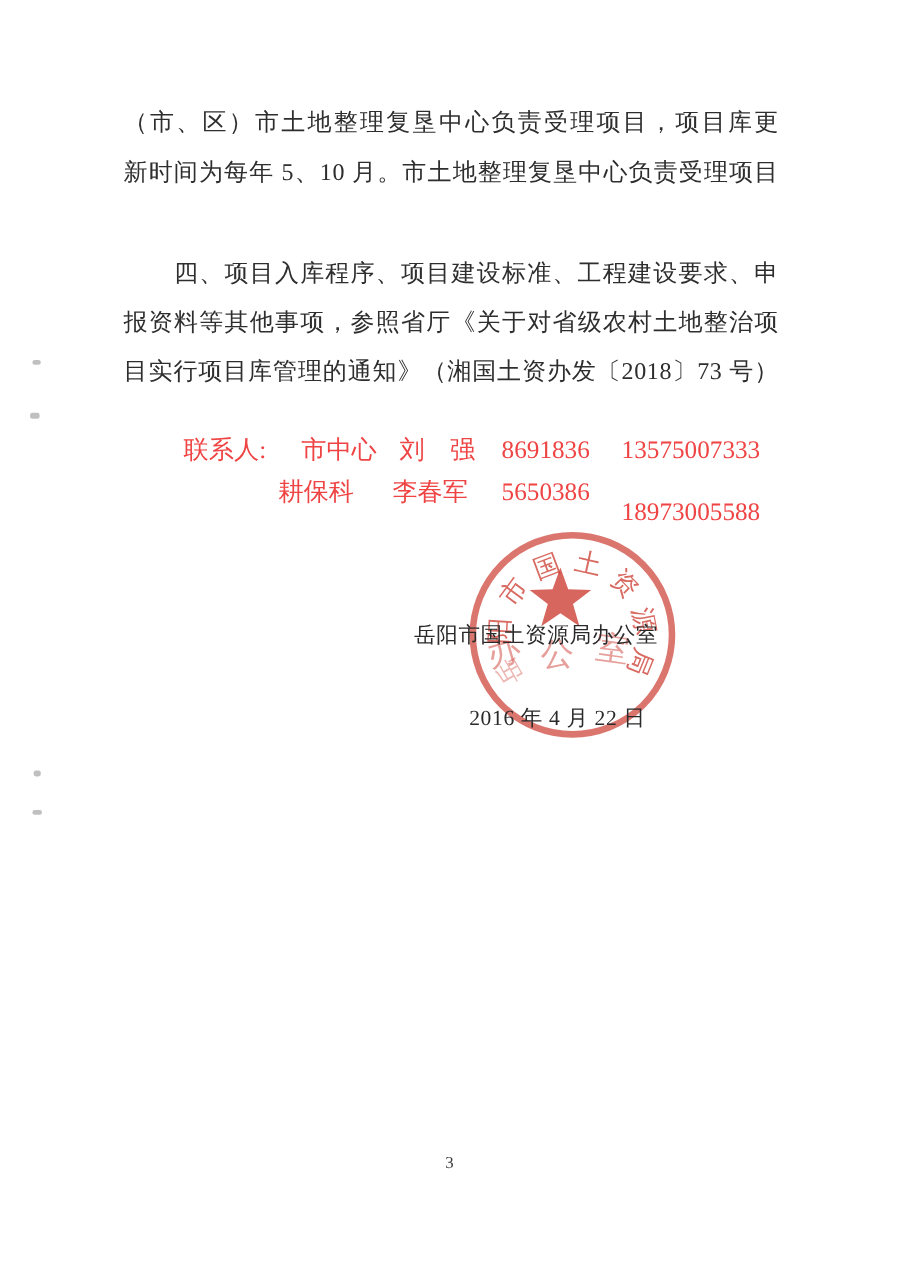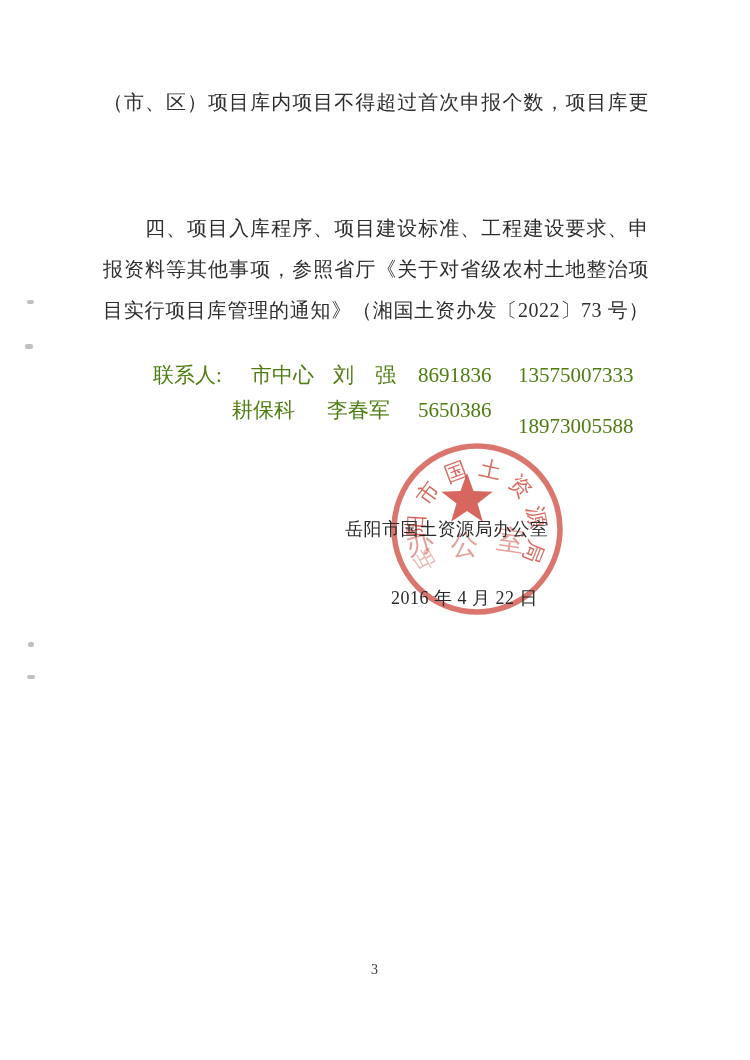--- a/index.html
+++ b/index.html
@@ -9,39 +9,40 @@
   }
   .page{position:absolute;inset:0;background:#ffffff;}
   
   .bl{
     position:absolute;left:103px;width:546px;height:26px;line-height:26px;
     font-size:20px;color:#2e2e2e;letter-spacing:0.5px;
   }
   .just{text-align:justify;text-align-last:justify;}
   .indent2{text-indent:42px;}
   
-  .frag{position:absolute;font-size:21px;color:#4d7c0f;white-space:pre;line-height:24px;}
+  .frag{position:absolute;font-size:21px;color:#ef4444;white-space:pre;line-height:24px;}
   
   .sig{position:absolute;font-size:18px;color:#2a2a2a;white-space:pre;z-index:3;letter-spacing:0.5px;}
   
   .seal{position:absolute;left:388px;top:440px;width:178px;height:178px;z-index:2;filter:blur(0.4px);}
   
   .pgnum{position:absolute;left:371px;top:962px;font-size:14px;color:#3a3a3a;}
   
   .spk{position:absolute;background:#8d8d8d;opacity:0.55;border-radius:2px;}
 </style>
 </head>
 <body>
 
 <div class="page">
 
-  <div class="bl just" style="top:89px">（市、区）项目库内项目不得超过首次申报个数，项目库更</div>
+  <div class="bl just" style="top:89px">（市、区）市土地整理复垦中心负责受理项目，项目库更</div>
+  <div class="bl just" style="top:131px">新时间为每年 5、10 月。市土地整理复垦中心负责受理项目</div>
   <div class="bl just indent2" style="top:215px">四、项目入库程序、项目建设标准、工程建设要求、申</div>
   <div class="bl just" style="top:256px">报资料等其他事项，参照省厅《关于对省级农村土地整治项</div>
-  <div class="bl just" style="top:297px">目实行项目库管理的通知》（湘国土资办发〔2022〕73 号）</div>
+  <div class="bl just" style="top:297px">目实行项目库管理的通知》（湘国土资办发〔2018〕73 号）</div>
 
   <span class="frag" style="left:153px;top:363px">联系人:</span>
   <span class="frag" style="left:251px;top:363px">市中心</span>
   <span class="frag" style="left:333px;top:363px">刘　强</span>
   <span class="frag" style="left:418px;top:363px">8691836</span>
   <span class="frag" style="left:518px;top:363px">13575007333</span>
 
   <span class="frag" style="left:232px;top:398px">耕保科</span>
   <span class="frag" style="left:327px;top:398px">李春军</span>
   <span class="frag" style="left:418px;top:398px">5650386</span>

